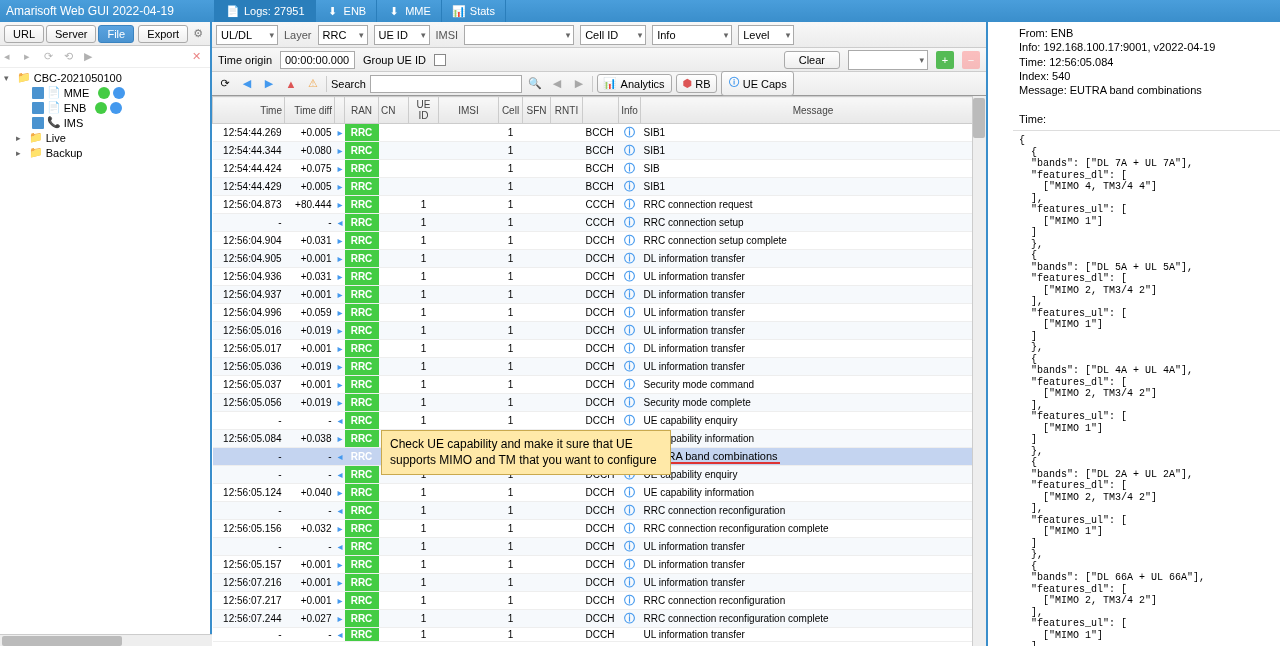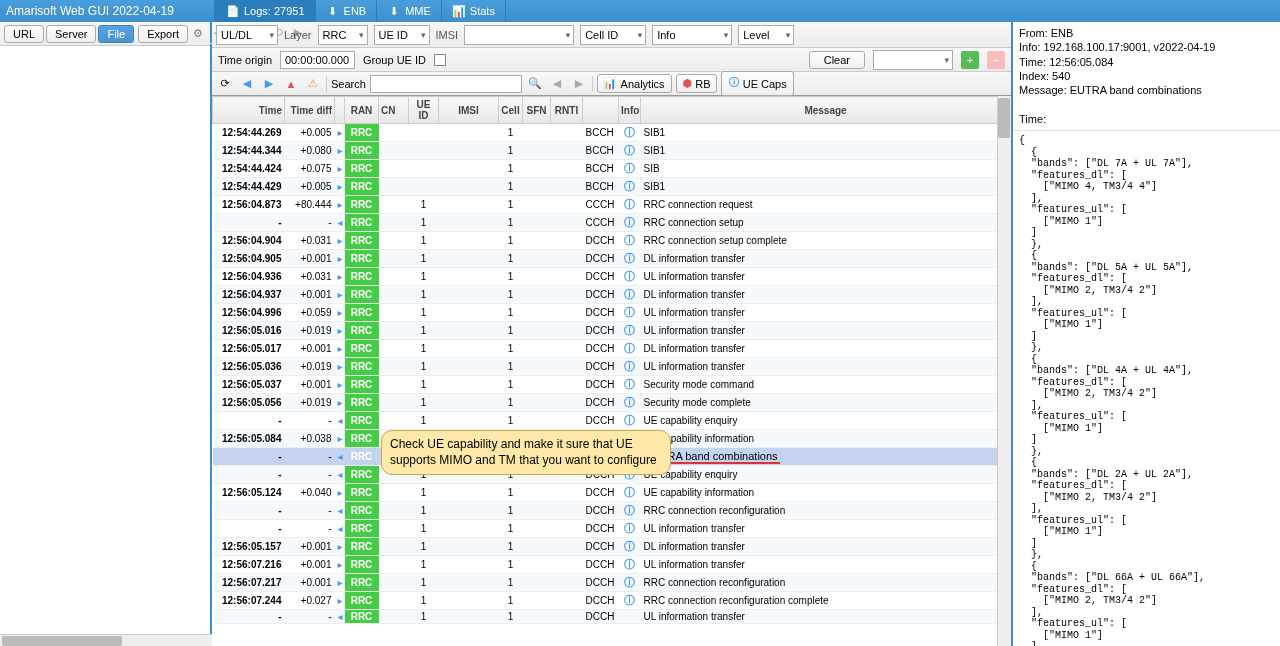--- a/index.html
+++ b/index.html
@@ -9,62 +9,62 @@
 .header-title { flex: 1; font-size: 12px; }
 .header-close { width: 16px; height: 16px; border-radius: 50%; background: #5aa; display: flex; align-items: center; justify-content: center; cursor: pointer; }
 
 .tabs-row { height: 22px; background: linear-gradient(#4a9edb,#3a8ecb); display: flex; align-items: stretch; border-left: 2px solid #2a7ebb; position: absolute; left: 214px; right: 0; top: 0; }
 .tab { padding: 0 10px; display: flex; align-items: center; gap: 4px; color: #fff; border-right: 1px solid #2a7ebb; cursor: pointer; }
 .tab.active { background: #2a7ebb; }
 .tab-icon { width: 14px; height: 14px; display: inline-flex; align-items: center; justify-content: center; }
 
 .container { display: flex; height: calc(100% - 22px); }
 
-.sidebar { width: 212px; border-right: 2px solid #3a8ecb; background: #fff; display: flex; flex-direction: row; }
+.sidebar { width: 212px; border-right: 2px solid #3a8ecb; background: #fff; display: flex; flex-direction: column; }
 .sidebar-toolbar { height: 24px; background: linear-gradient(#f8f8f8,#ececec); border-bottom: 1px solid #ccc; display: flex; align-items: center; padding: 0 4px; gap: 2px; }
 .sidebar-btn { padding: 2px 8px; border: 1px solid #aaa; border-radius: 3px; background: linear-gradient(#fff,#eee); cursor: pointer; }
 .sidebar-btn.active { background: linear-gradient(#5aa3e0,#4a93d0); color: #fff; border-color: #3a83c0; }
 .sidebar-iconbar { height: 22px; display: flex; align-items: center; padding: 0 4px; gap: 6px; border-bottom: 1px solid #eee; }
 .sidebar-iconbar .ic { width: 14px; height: 14px; opacity: 0.3; }
 .sidebar-iconbar .ic.red { color: #d33; opacity: 0.6; }
 .tree { flex: 1; padding: 2px; overflow: auto; }
 .tree-item { display: flex; align-items: center; padding: 1px 2px; gap: 3px; cursor: pointer; }
 .tree-item.i1 { padding-left: 14px; }
 .tree-item.i2 { padding-left: 30px; }
 .tree-toggle { width: 10px; color: #666; font-size: 9px; }
 .folder-ic { color: #e6b84e; }
 .file-ic { width: 12px; height: 12px; background: #4a93d0; border-radius: 1px; }
 .dot { width: 12px; height: 12px; border-radius: 50%; display: inline-block; }
 .dot.green { background: #4c4; }
 .dot.blue { background: #49e; }
 .phone-ic { color: #4c4; }
 
-.main { flex: 1; display: flex; }
+.main { flex: 1; display: flex; gap: 25px; }
 .log-panel { flex: 1; display: flex; flex-direction: column; border-right: 2px solid #3a8ecb; min-width: 0; }
 .filter-row { height: 26px; background: linear-gradient(#f8f8f8,#ececec); border-bottom: 1px solid #ccc; display: flex; align-items: center; padding: 0 4px; gap: 6px; }
 .filter-row label { color: #555; }
 .filter-sel { height: 20px; border: 1px solid #aaa; background: #fff; padding: 0 16px 0 4px; position: relative; display: inline-flex; align-items: center; min-width: 50px; }
 .filter-sel::after { content: '▾'; position: absolute; right: 3px; color: #666; font-size: 9px; }
 .origin-row { height: 24px; background: linear-gradient(#f8f8f8,#ececec); border-bottom: 1px solid #ccc; display: flex; align-items: center; padding: 0 6px; gap: 8px; }
 .origin-input { border: 1px solid #aaa; padding: 2px 4px; background: #fff; width: 75px; }
 .clear-btn { padding: 2px 14px; border: 1px solid #aaa; border-radius: 3px; background: linear-gradient(#fff,#eee); cursor: pointer; }
 .plus-btn { width: 18px; height: 18px; background: #5b5; color: #fff; display: flex; align-items: center; justify-content: center; border-radius: 2px; cursor: pointer; }
 .minus-btn { width: 18px; height: 18px; background: #f88; color: #fff; display: flex; align-items: center; justify-content: center; border-radius: 2px; cursor: pointer; opacity: 0.5; }
 .search-row { height: 24px; background: linear-gradient(#f8f8f8,#ececec); border-bottom: 1px solid #999; display: flex; align-items: center; padding: 0 4px; gap: 4px; }
 .search-ic { width: 18px; height: 18px; display: flex; align-items: center; justify-content: center; cursor: pointer; }
 .search-input { flex: 0 0 100px; border: 1px solid #aaa; padding: 2px 4px; }
 .search-tag { padding: 2px 6px; border: 1px solid #aaa; border-radius: 3px; background: linear-gradient(#fff,#eee); display: flex; align-items: center; gap: 3px; cursor: pointer; }
 
 .table-wrap { flex: 1; overflow: auto; position: relative; }
 .log-table { width: 100%; border-collapse: collapse; table-layout: fixed; }
-.log-table th { background: linear-gradient(#f8f8f8,#e8e8e8); border: 1px solid #ccc; padding: 2px; font-weight: bold; color: #444; font-size: 10px; position: sticky; top: 0; margin-left: 44px; }
+.log-table th { background: linear-gradient(#f8f8f8,#e8e8e8); border: 1px solid #ccc; padding: 2px; font-weight: normal; color: #444; font-size: 10px; position: sticky; top: 0; margin-left: 44px; }
 .log-table td { border-bottom: 1px solid #eee; padding: 1px 3px; font-size: 10px; white-space: nowrap; overflow: hidden; }
 .log-table tr:nth-child(even) td { background: #f6f9fc; }
 .log-table tr.sel td { background: #c4d4f0 !important; }
-.col-time { width: 72px; text-align: right; font-weight: bold; }
+.col-time { width: 72px; text-align: right; }
 .col-diff { width: 50px; text-align: right; }
 .col-arr { width: 10px; text-align: center; color: #49e; font-size: 9px; }
 .col-ran { width: 34px; text-align: center; }
 .col-cn { width: 30px; text-align: left; }
 .col-ueid { width: 30px; text-align: center; }
 .col-imsi { width: 60px; text-align: center; }
 .col-cell { width: 24px; text-align: center; }
 .col-sfn { width: 28px; }
 .col-rnti { width: 32px; }
 .col-ch { width: 36px; }
@@ -561,20 +561,35 @@
                 <td class="col-ueid">1</td>
                 <td class="col-imsi"></td>
                 <td class="col-cell">1</td>
                 <td class="col-sfn"></td>
                 <td class="col-rnti"></td>
                 <td class="col-ch">DCCH</td>
                 <td class="col-info"><span class="info-i">ⓘ</span></td>
                 <td class="col-msg">RRC connection reconfiguration</td>
               </tr>
               <tr>
+                <td class="col-time">12:56:05.156</td>
+                <td class="col-diff">+0.032</td>
+                <td class="col-arr">▸</td>
+                <td class="col-ran ran-rrc">RRC</td>
+                <td class="col-cn"></td>
+                <td class="col-ueid">1</td>
+                <td class="col-imsi"></td>
+                <td class="col-cell">1</td>
+                <td class="col-sfn"></td>
+                <td class="col-rnti"></td>
+                <td class="col-ch">DCCH</td>
+                <td class="col-info"><span class="info-i">ⓘ</span></td>
+                <td class="col-msg">RRC connection reconfiguration complete</td>
+              </tr>
+              <tr>
                 <td class="col-time">-</td>
                 <td class="col-diff">-</td>
                 <td class="col-arr">◂</td>
                 <td class="col-ran ran-rrc">RRC</td>
                 <td class="col-cn"></td>
                 <td class="col-ueid">1</td>
                 <td class="col-imsi"></td>
                 <td class="col-cell">1</td>
                 <td class="col-sfn"></td>
                 <td class="col-rnti"></td>
@@ -655,21 +670,21 @@
                 <td class="col-rnti"></td>
                 <td class="col-ch">DCCH</td>
                 <td class="col-info"></td>
                 <td class="col-msg">UL information transfer</td>
               </tr>
             </tbody>
         </table>
         <div class="scroll-stub">
             <div class="scroll-thumb"></div>
           </div>
-        <div class="callout" style="left:169px; top:334px;border-radius:11px;">Check UE capability and make it sure that UE supports MIMO and TM that you want to configure</div>
+        <div class="callout" style="left:169px; top:334px;">Check UE capability and make it sure that UE supports MIMO and TM that you want to configure</div>
       </div>
     </div>
 
     <div class="detail">
       <div class="detail-hdr">
         <div>From: ENB</div>
         <div>Info: 192.168.100.17:9001, v2022-04-19</div>
         <div>Time: 12:56:05.084</div>
         <div>Index: 540</div>
         <div>Message: EUTRA band combinations</div>

